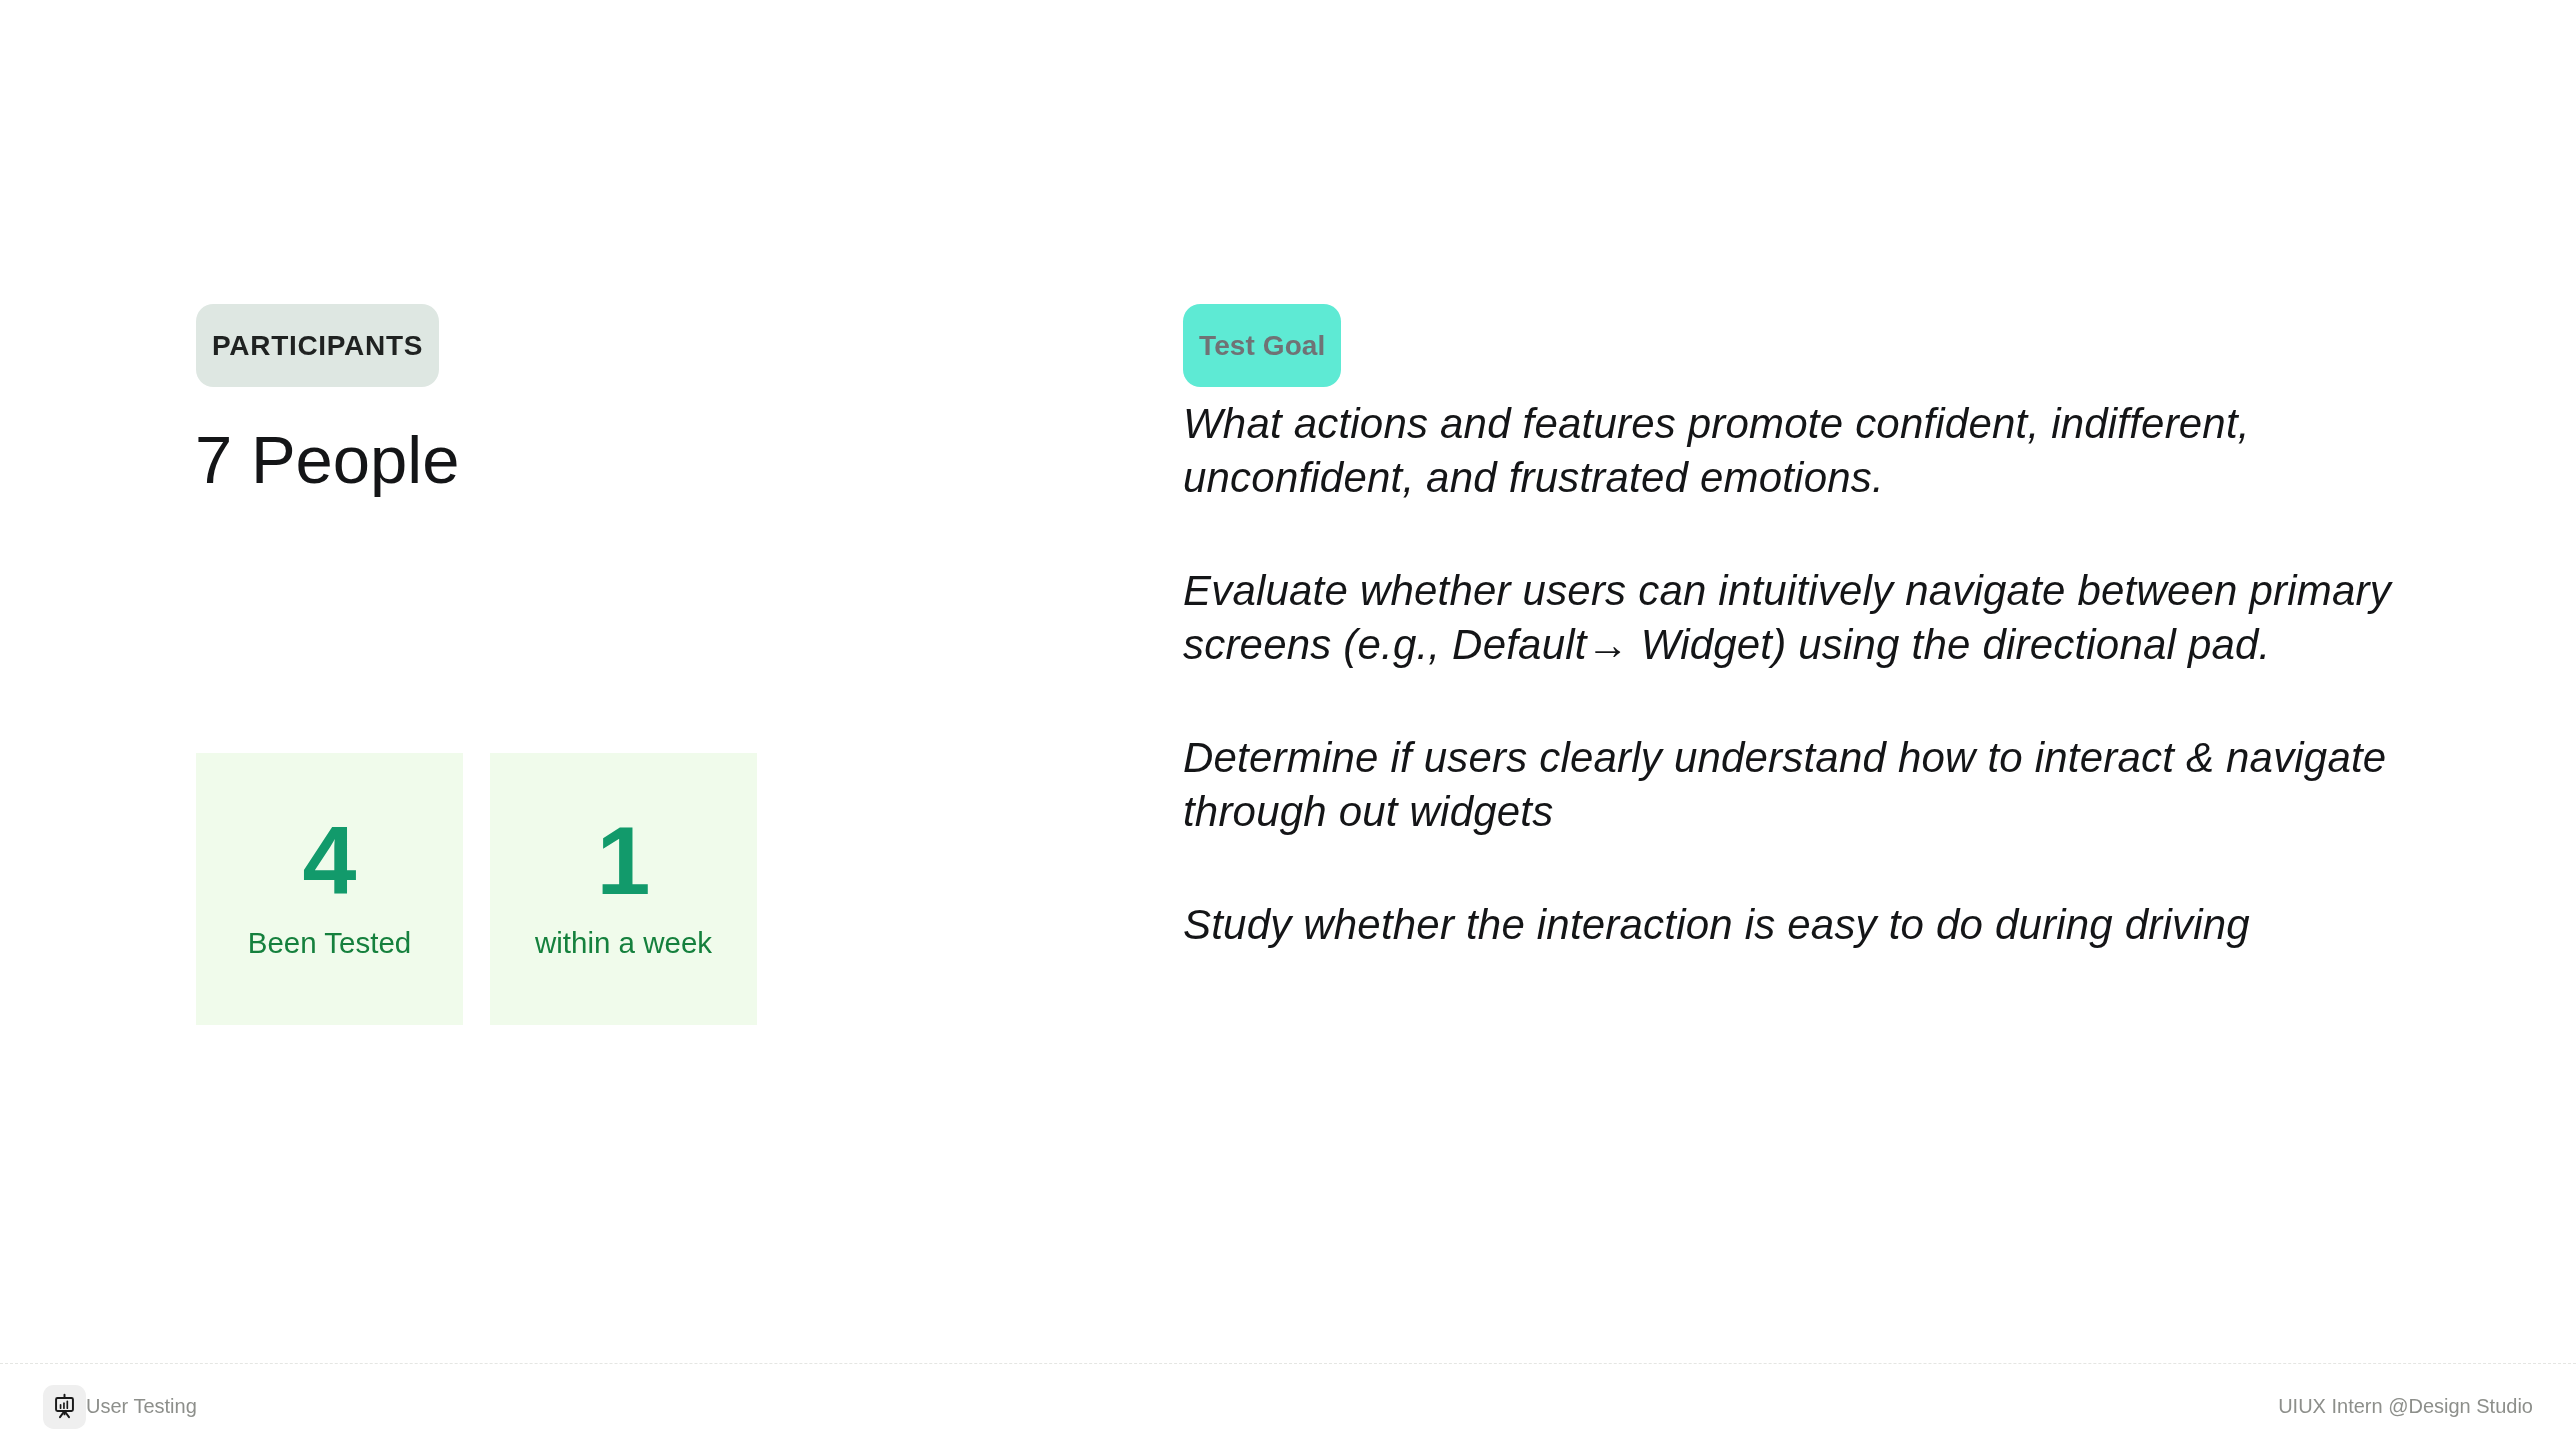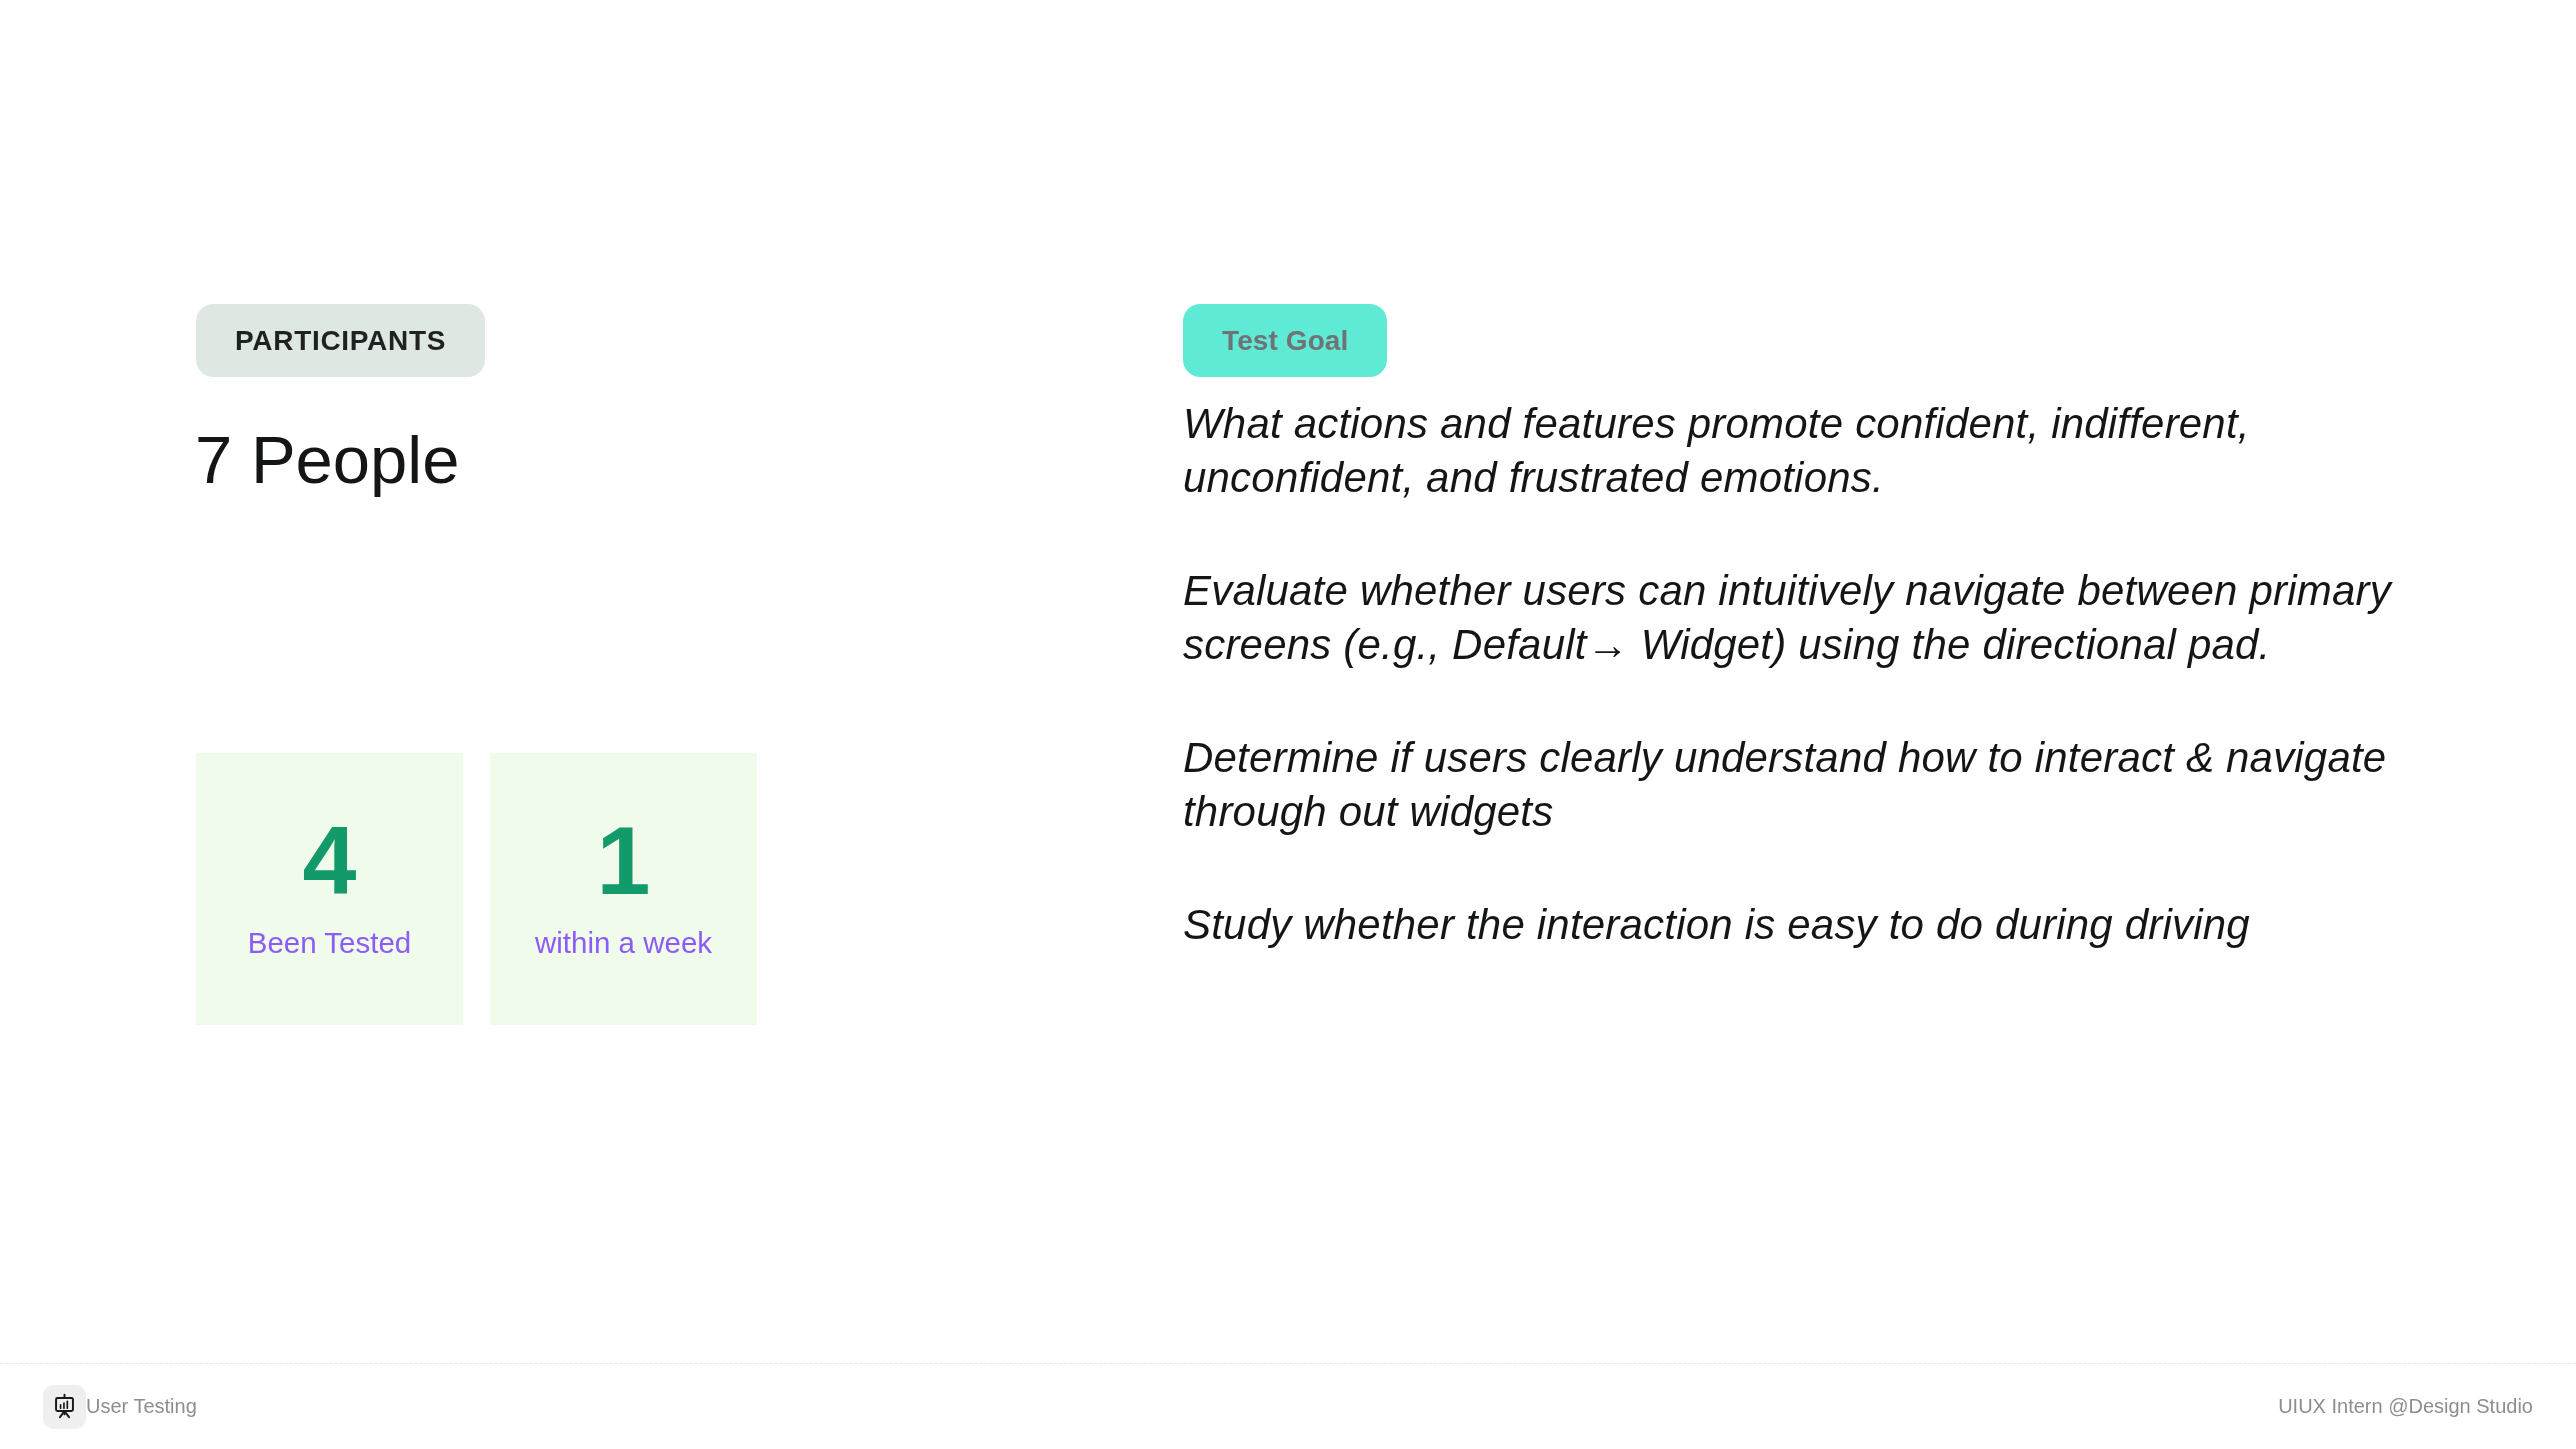--- a/index.html
+++ b/index.html
@@ -10,24 +10,24 @@
     background: #ffffff;
     overflow: hidden;
     font-family: "Liberation Sans", sans-serif;
     color: #141517;
   }
 
   
   .badge {
     position: absolute;
     top: 304px;
-    height: 73px;
+    height: 83px;
     display: inline-flex;
     align-items: center;
-    padding: 0 39px;
+    padding: 0 16px;
     border-radius: 17.4px;
     font-size: 28px;
     font-weight: 600;
     white-space: nowrap;
   }
   .badge-participants {
     left: 196px;
     background: #DEE7E2;
     color: #1F2221;
     letter-spacing: 0.7px;
@@ -78,21 +78,21 @@
   .stat-value {
     font-size: 97px;
     font-weight: 700;
     line-height: 1;
     color: #129A6B;
   }
   .stat-label {
     margin-top: 17.4px;
     font-size: 29.5px;
     font-weight: 500;
-    color: #8b5cf6;
+    color: #15803d;
   }
 
   
   .goal-text {
     position: absolute;
     left: 1183px;
     top: 397px;
     width: 1221px;
   }
   .goal-text p {

